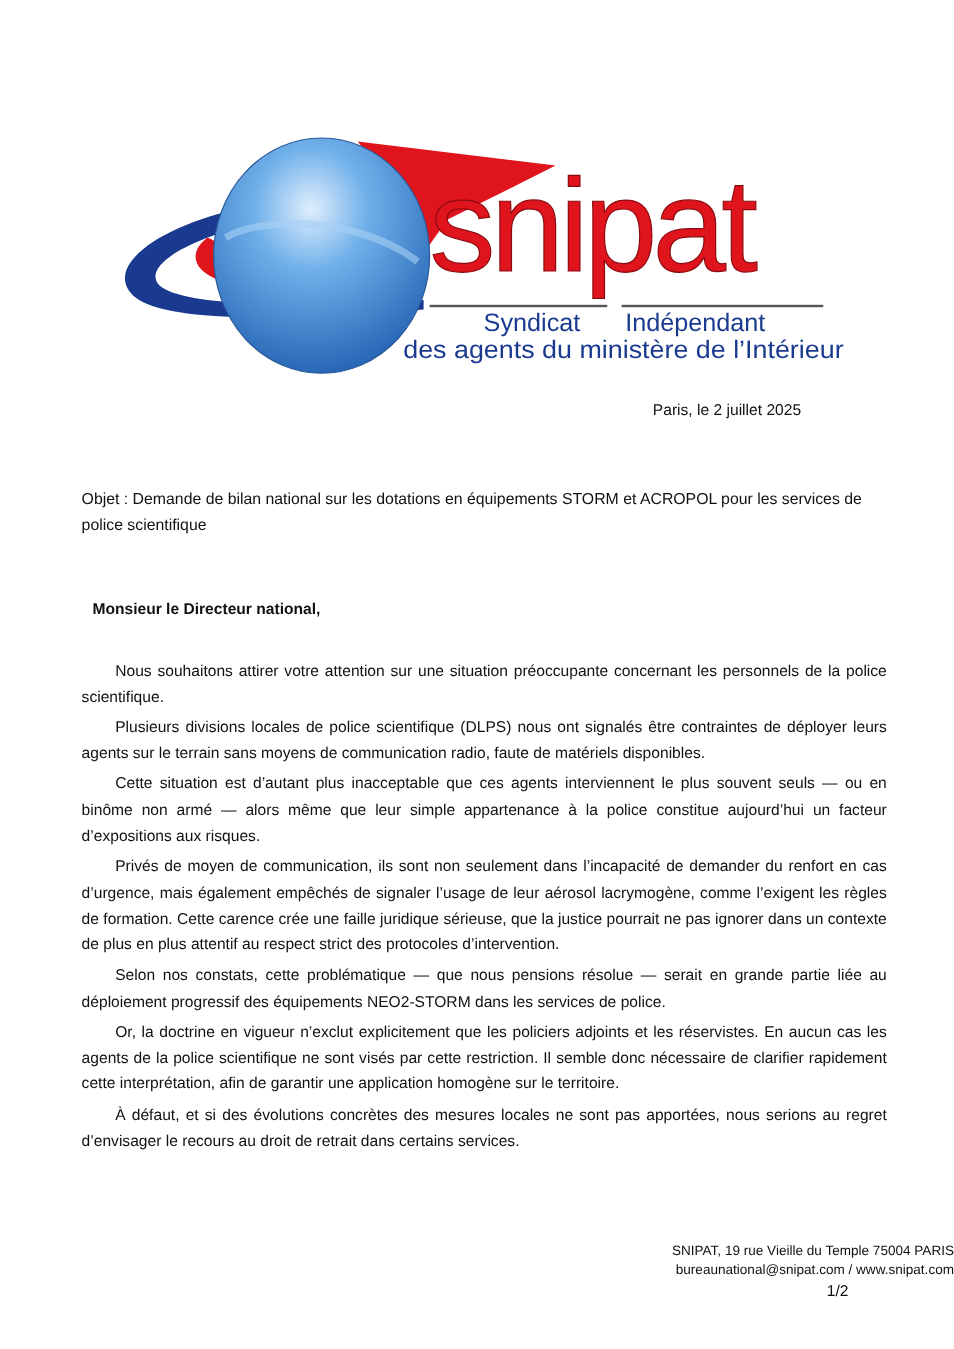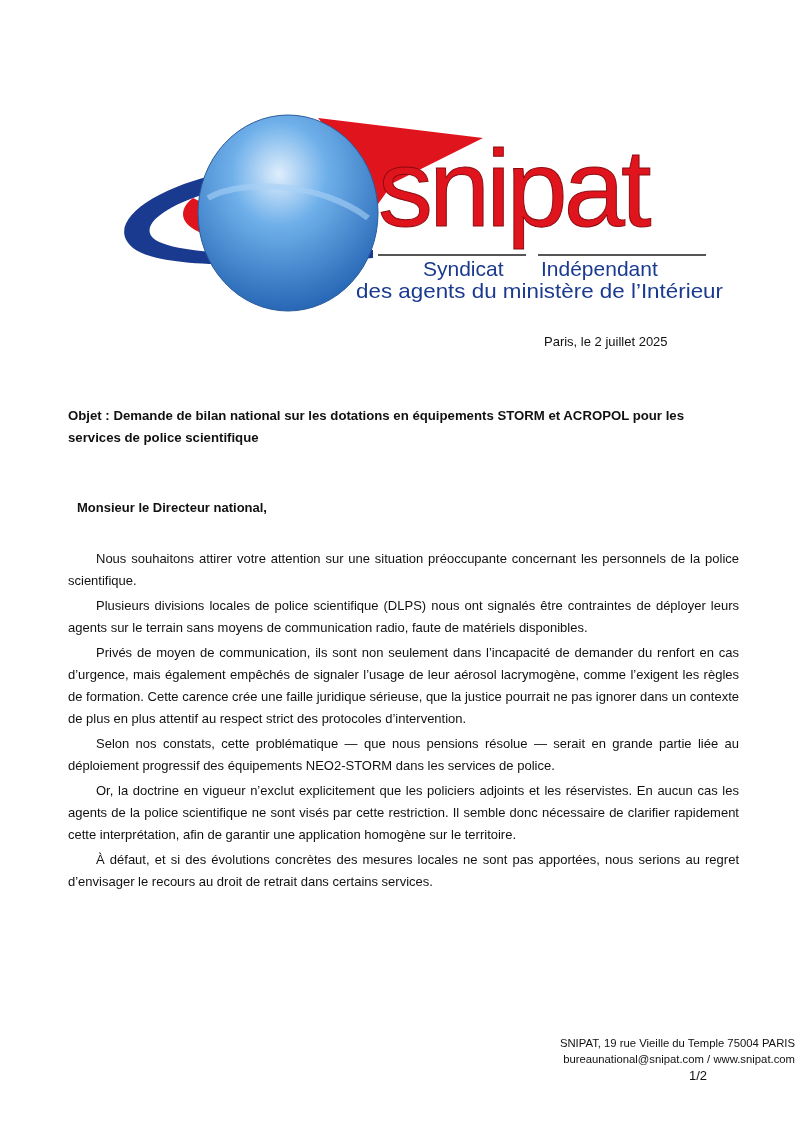--- a/index.html
+++ b/index.html
@@ -1,21 +1,21 @@
 <!DOCTYPE html>
 <html><head>
 <meta charset="utf-8">
 <style>
   html, body { margin: 0; padding: 0; background: #ffffff; }
   body { width: 795px; height: 1124px; position: relative; overflow: hidden;
          font-family: "Liberation Sans", sans-serif; color: #111; }
-  .logo { position: absolute; left: 113px; top: 108px; width: 620px; height: 210px; }
+  .logo { position: absolute; left: 93px; top: 108px; width: 620px; height: 210px; }
   .logo svg { width: 100%; height: 100%; }
   .date { position: absolute; left: 544px; top: 334px; font-size: 13px; }
-  .subject { position: absolute; left: 68px; top: 405px; width: 671px; font-size: 13.2px; font-weight: bold; line-height: 22px; text-align: left; }
+  .subject { position: absolute; left: 68px; top: 405px; width: 671px; font-size: 13.2px; font-weight: normal; line-height: 22px; text-align: left; }
   .salutation { position: absolute; left: 77px; top: 500px; font-size: 13px; font-weight: bold; }
   .body { position: absolute; left: 68px; top: 548px; width: 671px; font-size: 13px; line-height: 21.8px; }
   .body p { margin: 0 0 3.5px 0; text-indent: 28px; text-align: justify; }
   .footer { position: absolute; left: 0; width: 795px; top: 1035px; text-align: right; font-size: 11.3px; line-height: 16px; }
   .footer div { padding-right: 0; margin-left: -2px; }
   .pagenum { position: absolute; left: 689px; top: 1068px; font-size: 13px; }
 </style>
 </head>
 <body>
 
@@ -50,20 +50,21 @@
 
 <div class="date">Paris, le 2 juillet 2025</div>
 
 <div class="subject">Objet : Demande de bilan national sur les dotations en équipements STORM et ACROPOL pour les services de police scientifique</div>
 
 <div class="salutation">Monsieur le Directeur national,</div>
 
 <div class="body">
   <p>Nous souhaitons attirer votre attention sur une situation préoccupante concernant les personnels de la police scientifique.</p>
   <p>Plusieurs divisions locales de police scientifique (DLPS) nous ont signalés être contraintes de déployer leurs agents sur le terrain sans moyens de communication radio, faute de matériels disponibles.</p>
+  <p>Cette situation est d’autant plus inacceptable que ces agents interviennent le plus souvent seuls — ou en binôme non armé — alors même que leur simple appartenance à la police constitue aujourd’hui un facteur d’expositions aux risques.</p>
   <p>Privés de moyen de communication, ils sont non seulement dans l’incapacité de demander du renfort en cas d’urgence, mais également empêchés de signaler l’usage de leur aérosol lacrymogène, comme l’exigent les règles de formation. Cette carence crée une faille juridique sérieuse, que la justice pourrait ne pas ignorer dans un contexte de plus en plus attentif au respect strict des protocoles d’intervention.</p>
   <p>Selon nos constats, cette problématique — que nous pensions résolue — serait en grande partie liée au déploiement progressif des équipements NEO2-STORM dans les services de police.</p>
   <p>Or, la doctrine en vigueur n’exclut explicitement que les policiers adjoints et les réservistes. En aucun cas les agents de la police scientifique ne sont visés par cette restriction. Il semble donc nécessaire de clarifier rapidement cette interprétation, afin de garantir une application homogène sur le territoire.</p>
   <p>À défaut, et si des évolutions concrètes des mesures locales ne sont pas apportées, nous serions au regret d’envisager le recours au droit de retrait dans certains services.</p>
 </div>
 
 <div class="footer">
   <div>SNIPAT, 19 rue Vieille du Temple 75004 PARIS</div>
   <div>bureaunational@snipat.com / www.snipat.com</div>
 </div>

